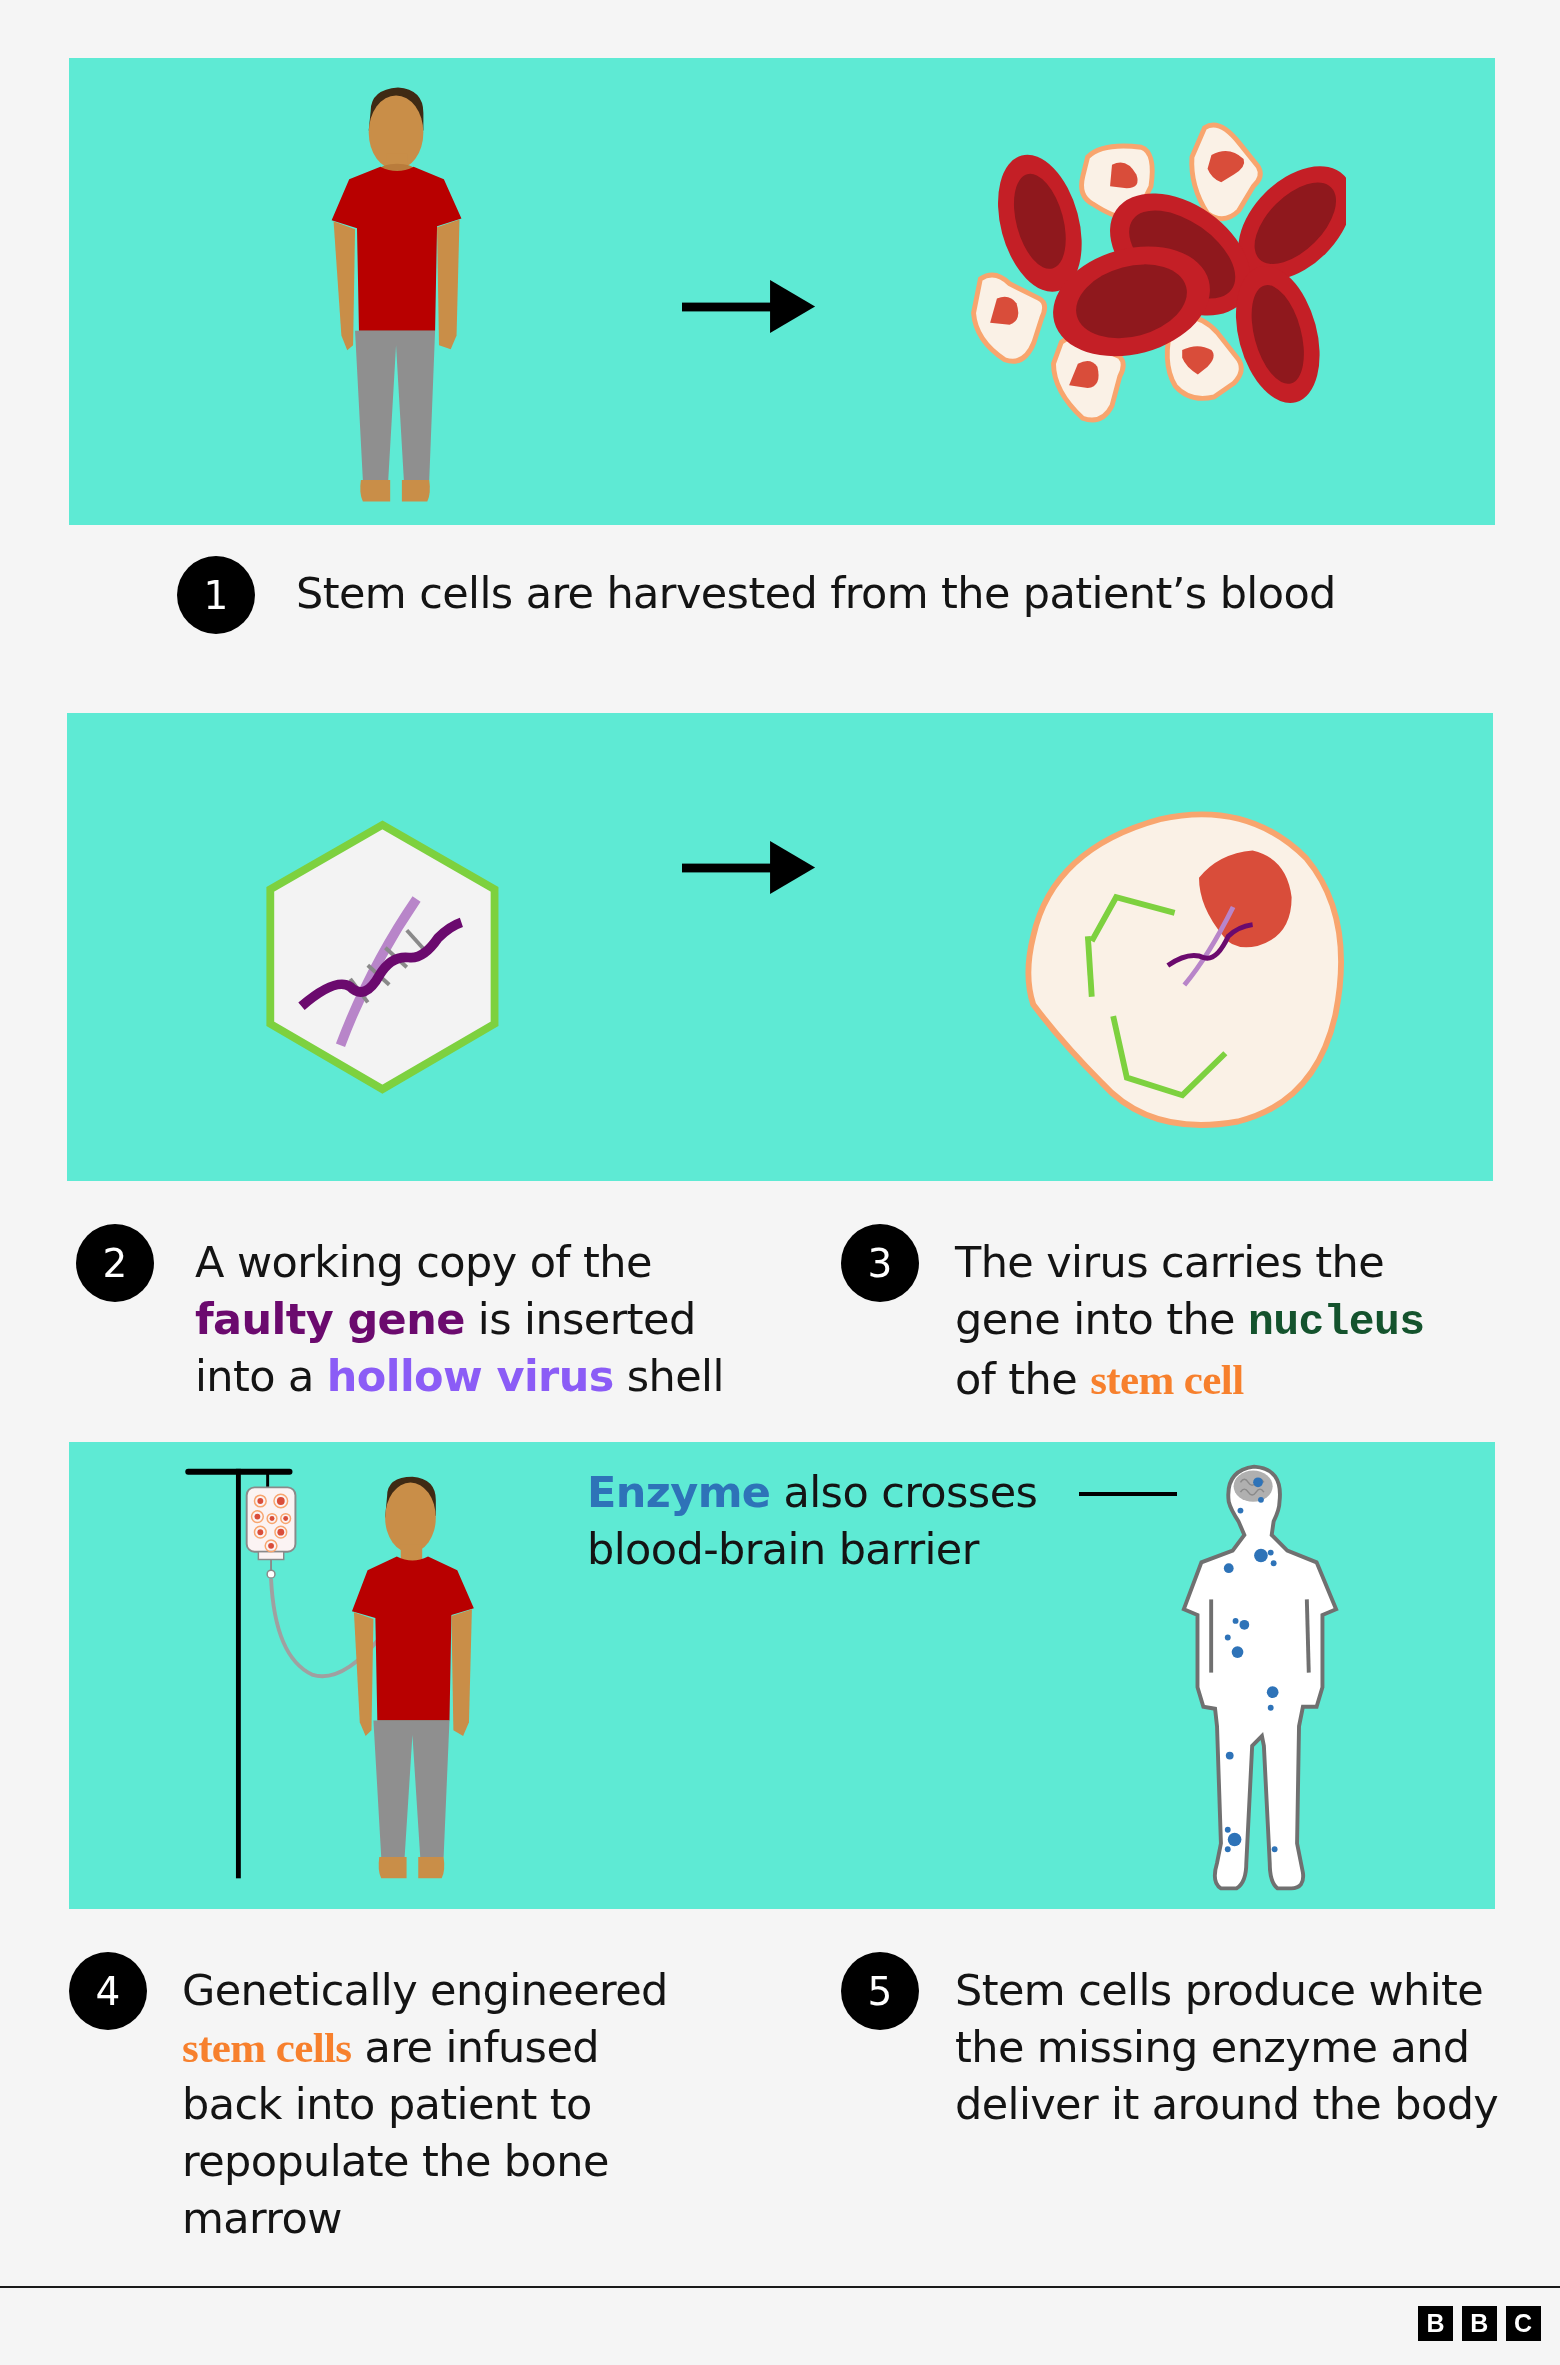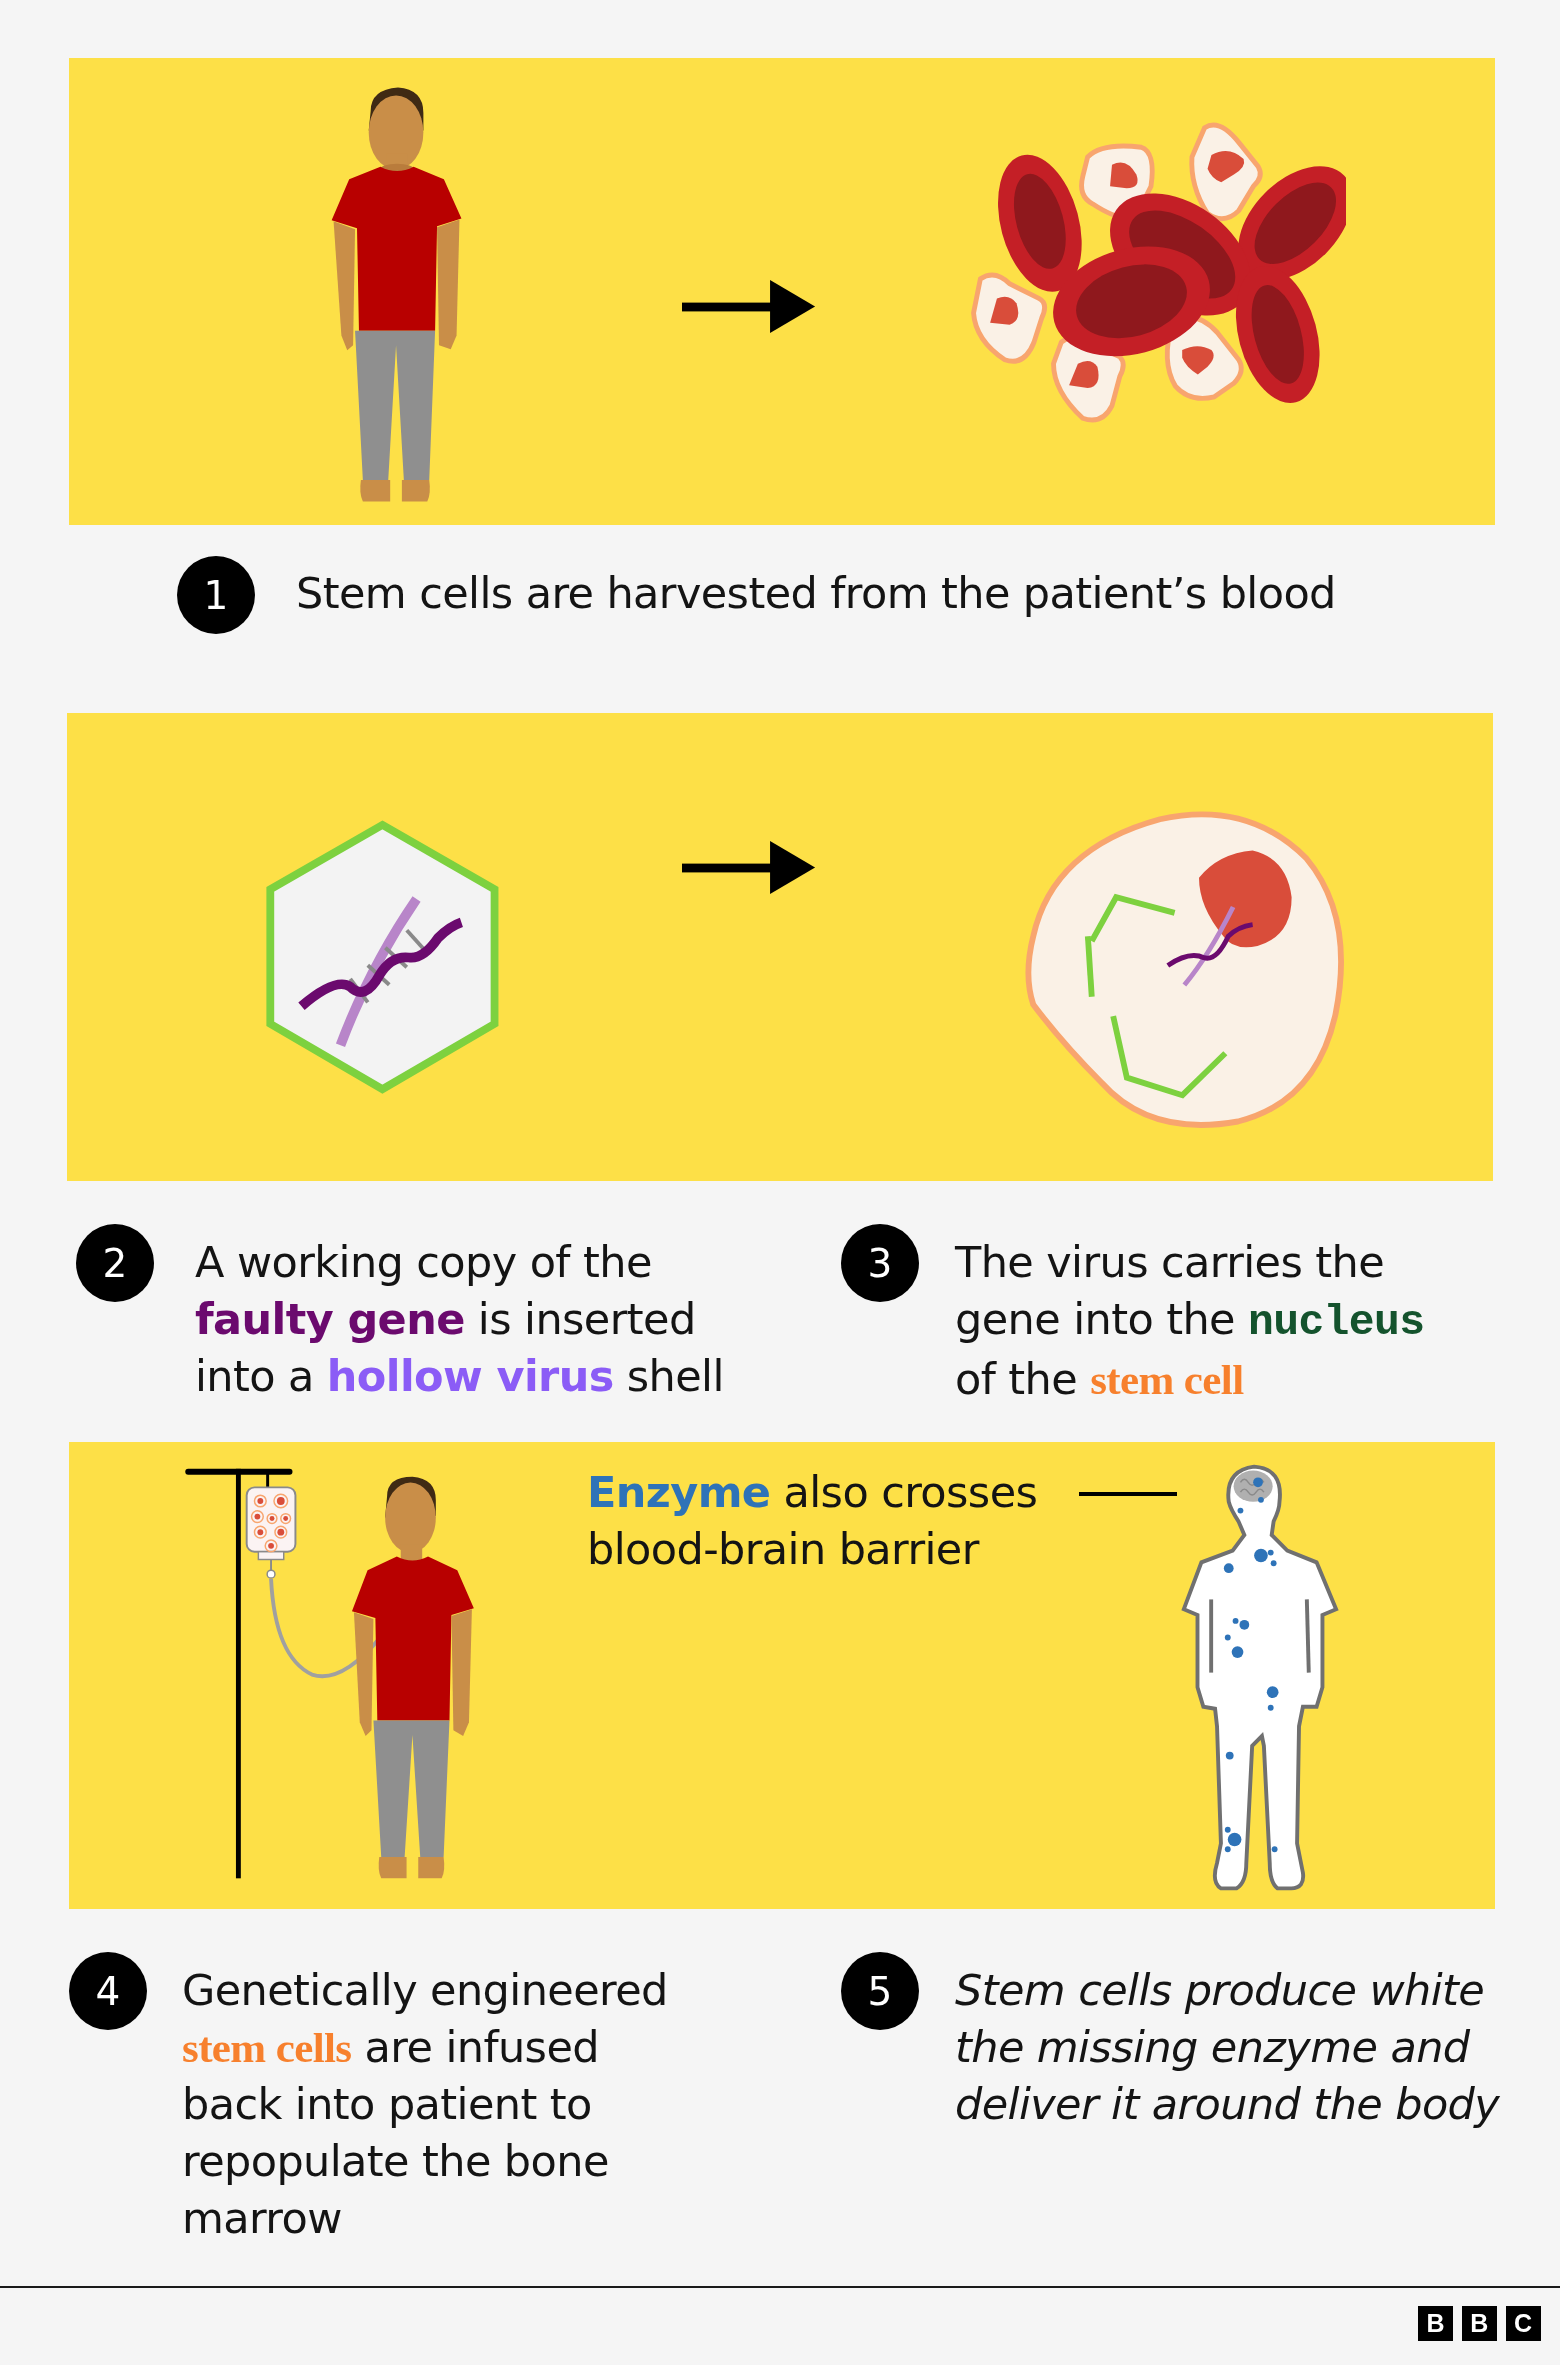--- a/index.html
+++ b/index.html
@@ -2,21 +2,21 @@
 <html><head>
 <meta charset="utf-8">
 <style>
   html, body { margin:0; padding:0; }
   body {
     width:1560px; height:2366px; position:relative;
     background:#f5f5f5; overflow:hidden;
     font-family:"DejaVu Sans", "Liberation Sans", sans-serif;
     color:#141414;
   }
-  .panel { position:absolute; background:#fde047; }
+  .panel { position:absolute; background:#5eead4; }
   .abs { position:absolute; }
   .num {
     position:absolute; width:78px; height:78px; border-radius:50%;
     background:#000; color:#fff; display:flex; align-items:center; justify-content:center;
     font-size:39px; font-family:"DejaVu Sans", sans-serif;
   }
   .caption {
     position:absolute; font-size:43px; line-height:57px; letter-spacing:-0.6px;
     font-family:"DejaVu Sans", sans-serif; color:#141414;
   }
@@ -243,21 +243,21 @@
   <div><span>Genetically engineered</span></div>
   <div><b class="c-orange">stem cells</b><span style="white-space:pre"> are infused</span></div>
   <div><span>back into patient to</span></div>
   <div><span>repopulate the bone</span></div>
   <div><span>marrow</span></div>
 </div>
 
 <div class="num" style="left:841px;top:1952px;">
     <span>5</span>
   </div>
-<div class="caption" style="left:955px;top:1962px;font-style:italic;">
+<div class="caption" style="left:955px;top:1962px;">
   <div><span>Stem cells produce white</span></div>
   <div><span>the missing enzyme and</span></div>
   <div><span>deliver it around the body</span></div>
 </div>
 
 <div class="divider"></div>
 <div class="bbc">
   <span>B</span>
   <span>B</span>
   <span>C</span>

